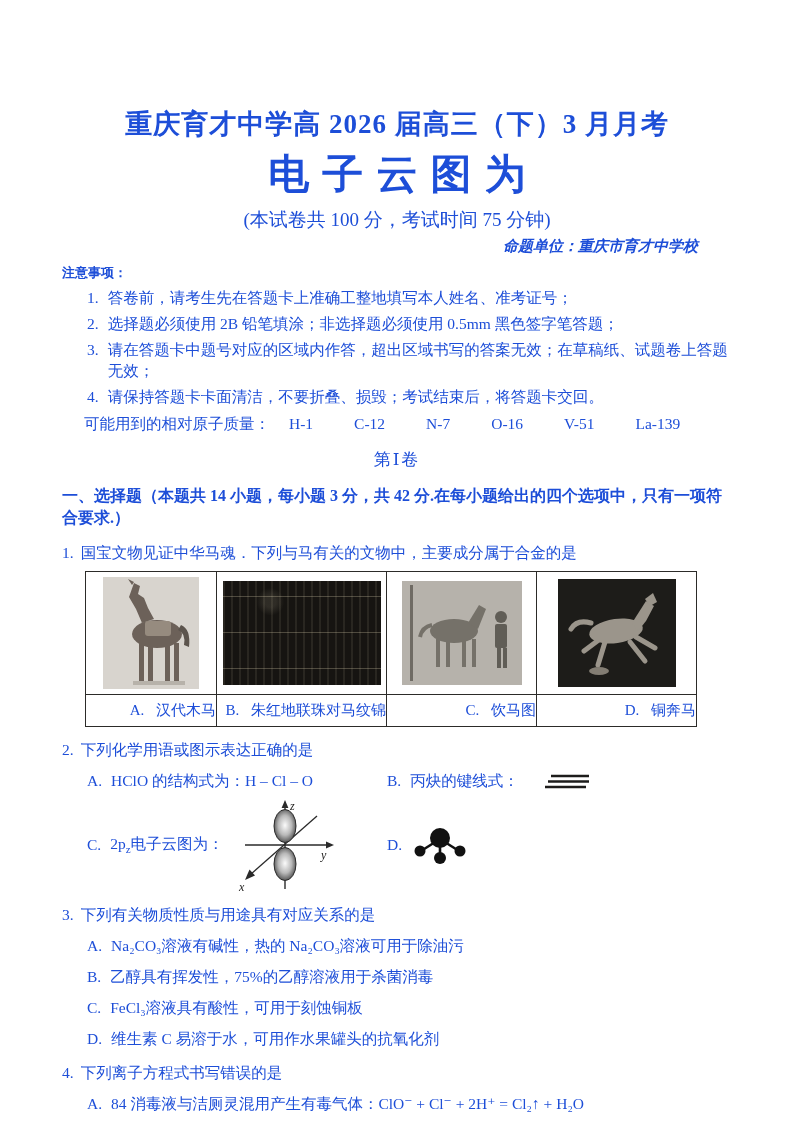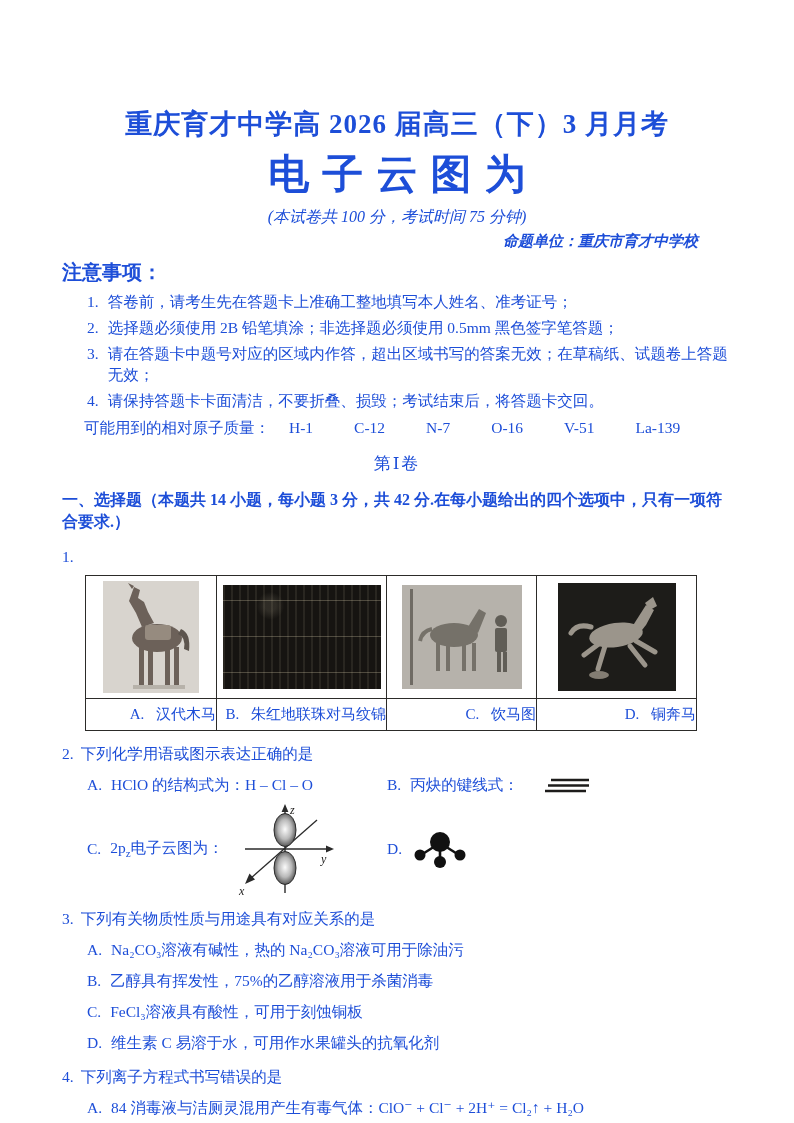--- a/index.html
+++ b/index.html
@@ -4,24 +4,24 @@
 <style>
   html,body{margin:0;padding:0;background:#ffffff;}
   .page{
     width:794px;height:1123px;margin:0 auto;background:#ffffff;
     font-family:"Liberation Serif","DejaVu Serif",serif;color:#1d4ed8;
     box-sizing:border-box;padding:108px 62px 0 62px;overflow:hidden;position:relative;
   }
   .t-center{text-align:center;}
   .exam-title{font-size:27px;font-weight:bold;letter-spacing:1px;line-height:1.25;}
   .subject-title{font-size:41px;font-weight:bold;letter-spacing:0.32em;text-indent:0.32em;margin-top:8px;line-height:1.2;}
-  .paper-info{font-size:16px;margin-top:8px;font-style:italic;}
+  .paper-info{font-size:19px;margin-top:8px;}
   .issuer{font-size:15px;font-style:italic;font-weight:bold;text-align:right;padding-right:34px;margin-top:4px;}
   .notice{margin-top:8px;font-size:15.5px;}
-  .notice-heading{font-weight:bold;font-size:20px;}
+  .notice-heading{font-weight:bold;font-size:13px;}
   .notice-item{display:flex;gap:9px;margin:5px 0 0 25px;line-height:21px;}
   .masses-row{display:flex;gap:41px;margin:6px 0 0 22px;line-height:21px;}
   .volume-title{font-size:17px;margin-top:14px;letter-spacing:2px;}
   .choice-header{font-size:16px;font-weight:bold;margin-top:14px;line-height:1.4;}
   .question{margin-top:12px;font-size:15.5px;}
   .q-line{display:flex;gap:7px;line-height:22px;}
   .relic-table{border-collapse:collapse;margin:7px 0 0 23px;table-layout:fixed;}
   .relic-table td{border:1.6px solid #2c2b29;text-align:right;vertical-align:middle;padding:0;}
   .img-row td{height:122px;}
   .label-row td{height:31px;font-size:15px;}
@@ -81,20 +81,21 @@
       <span>La-139</span>
     </div>
   </div>
 
   <div class="t-center volume-title">第Ⅰ卷</div>
   <div class="choice-header">一、选择题（本题共 14 小题，每小题 3 分，共 42 分.在每小题给出的四个选项中，只有一项符合要求.）</div>
 
   <div class="question">
     <div class="q-line">
       <span>1.</span>
+      <span>国宝文物见证中华马魂．下列与马有关的文物中，主要成分属于合金的是</span>
     </div>
     <table class="relic-table">
       <tbody>
           <tr class="img-row">
         <td style="width:130px;">
           <div class="img-box">
             <svg width="96" height="112" viewBox="0 0 96 112">
               <rect width="96" height="112" fill="#d8d4ce"></rect>
               <g fill="#6c6159">
                 <polygon points="26,20 31,6 37,9 35,17 41,21 45,31 51,42 39,46 33,32"></polygon>

